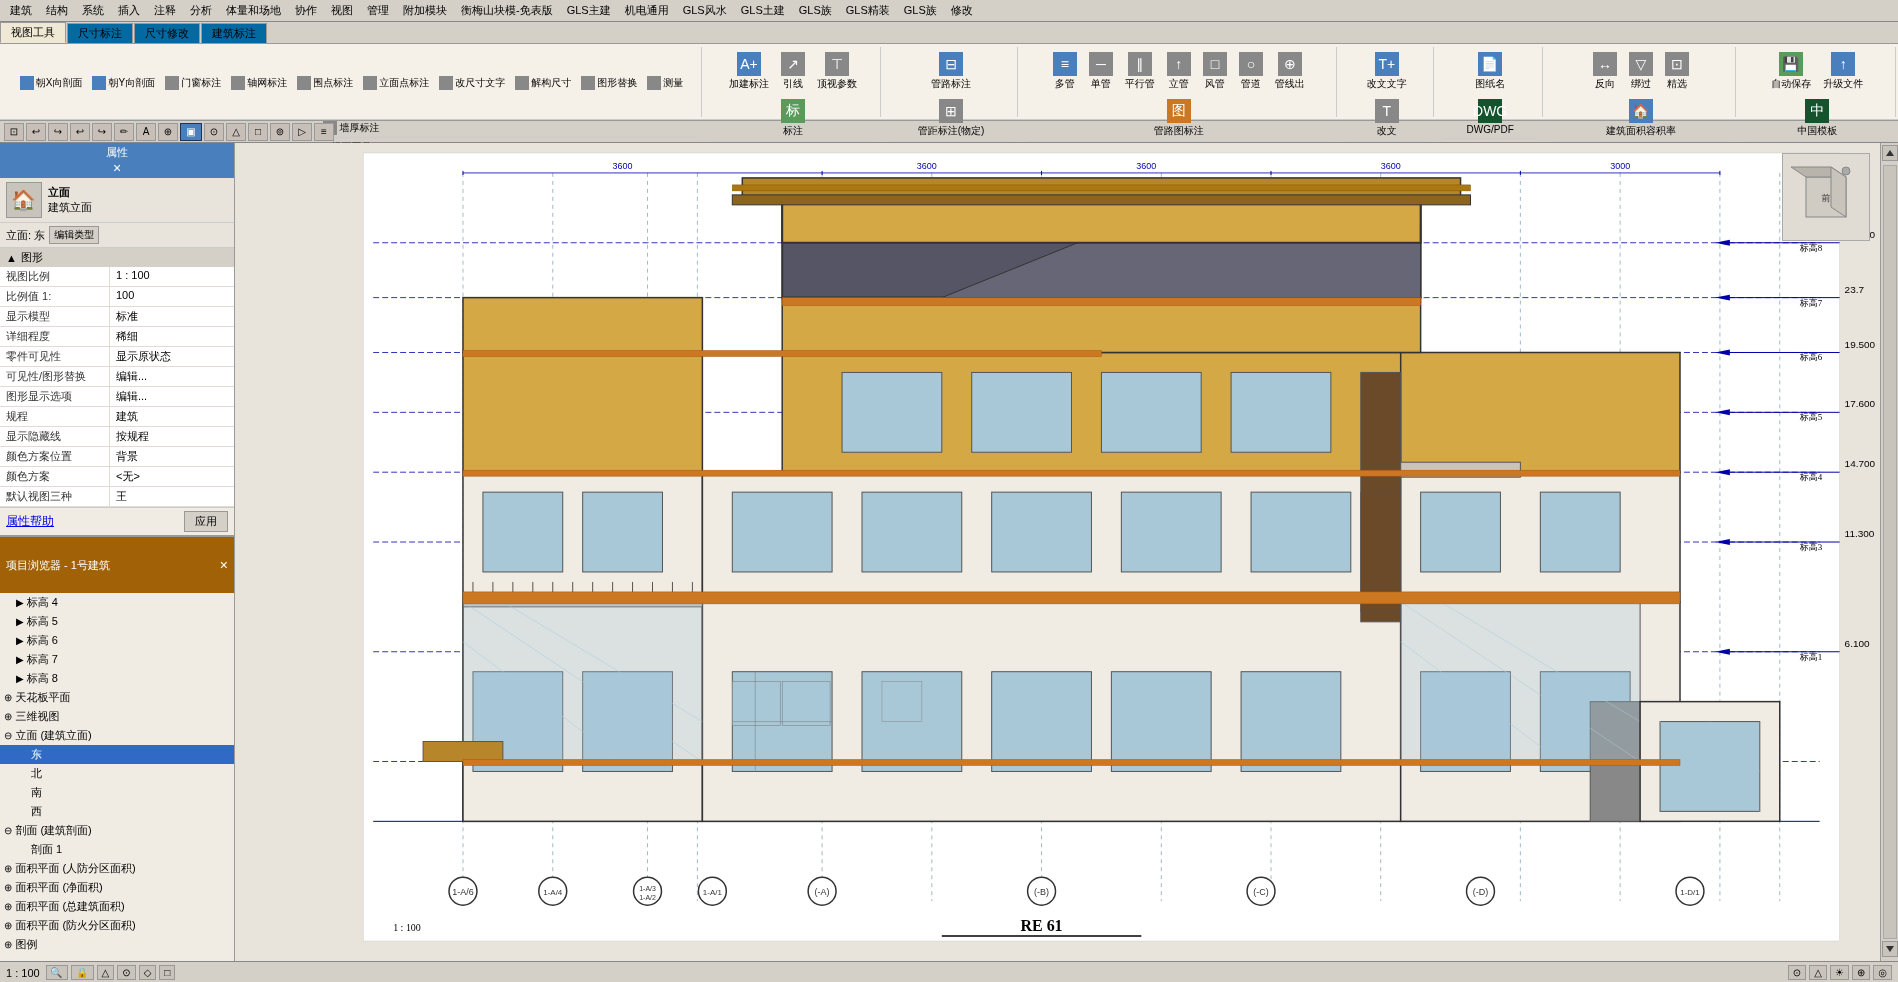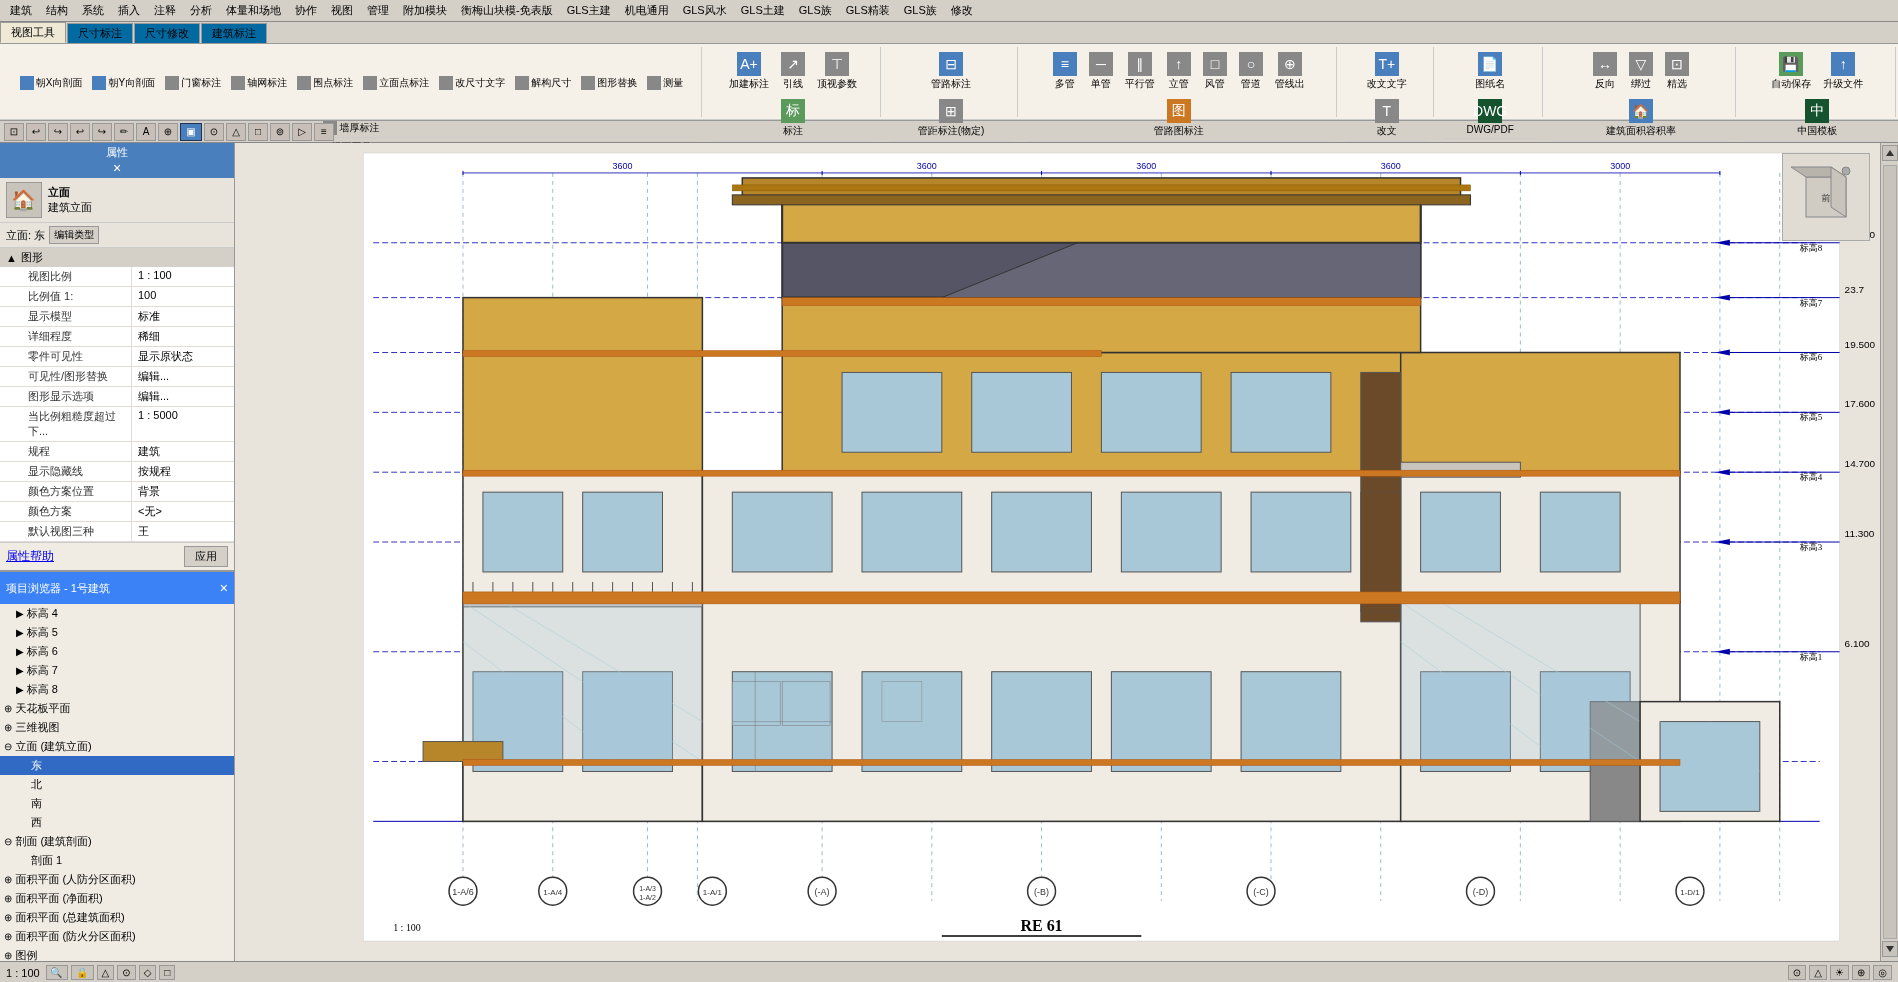--- a/index.html
+++ b/index.html
@@ -130,21 +130,21 @@
       font-size: 10px; padding: 1px 4px; border: 1px solid #999;
       background: #d4d0c8; cursor: pointer;
     }
     #props-table { width: 100%; background: #fff; }
     .props-row {
       display: flex; border-bottom: 1px solid #e0dcd4;
       font-size: 11px;
     }
     .props-key {
       width: 110px; min-width: 110px; padding: 2px 6px;
-      border-right: 1px solid #e0dcd4; color: #333; margin-left: 22px;
+      border-right: 1px solid #e0dcd4; color: #333;
     }
     .props-val {
       flex: 1; padding: 2px 6px; background: #fff;
     }
     .props-val.editable { background: #fff; }
     .props-section-header {
       background: #d4d0c8; padding: 2px 6px;
       display: flex; align-items: center; gap: 4px;
       cursor: pointer; font-size: 11px;
     }
@@ -157,21 +157,21 @@
       margin-left: auto; padding: 2px 10px;
       border: 1px solid #999; background: #d4d0c8; cursor: pointer; font-size: 11px;
     }
 
     
     #project-browser {
       flex: 1; overflow-y: auto;
       border-top: 1px solid #999;
     }
     #pb-header {
-      background: #3b82f6; color: #fff; padding: 8px 6px;
+      background: #a16207; color: #fff; padding: 20px 6px;
       display: flex; align-items: center; justify-content: space-between;
       font-size: 11px; position: sticky; top: 0; text-align: center;
     }
     #pb-close { cursor: pointer; color: #fff; font-size: 14px; }
     .pb-item {
       display: flex; align-items: center; padding: 2px 4px;
       cursor: pointer; font-size: 11px; white-space: nowrap;
     }
     .pb-item.selected { background: #316ac5; color: #fff; }
     .pb-indent-1 { padding-left: 16px; }
@@ -517,24 +517,20 @@
         </div>
         <div class="props-row">
           <div class="props-key">可见性/图形替换</div>
           <div class="props-val editable">编辑...</div>
         </div>
         <div class="props-row">
           <div class="props-key">图形显示选项</div>
           <div class="props-val editable">编辑...</div>
         </div>
         <div class="props-row">
-          <div class="props-key">当比例粗糙度超过下...</div>
-          <div class="props-val editable">1 : 5000</div>
-        </div>
-        <div class="props-row">
           <div class="props-key">规程</div>
           <div class="props-val editable">建筑</div>
         </div>
         <div class="props-row">
           <div class="props-key">显示隐藏线</div>
           <div class="props-val editable">按规程</div>
         </div>
         <div class="props-row">
           <div class="props-key">颜色方案位置</div>
           <div class="props-val editable">背景</div>

